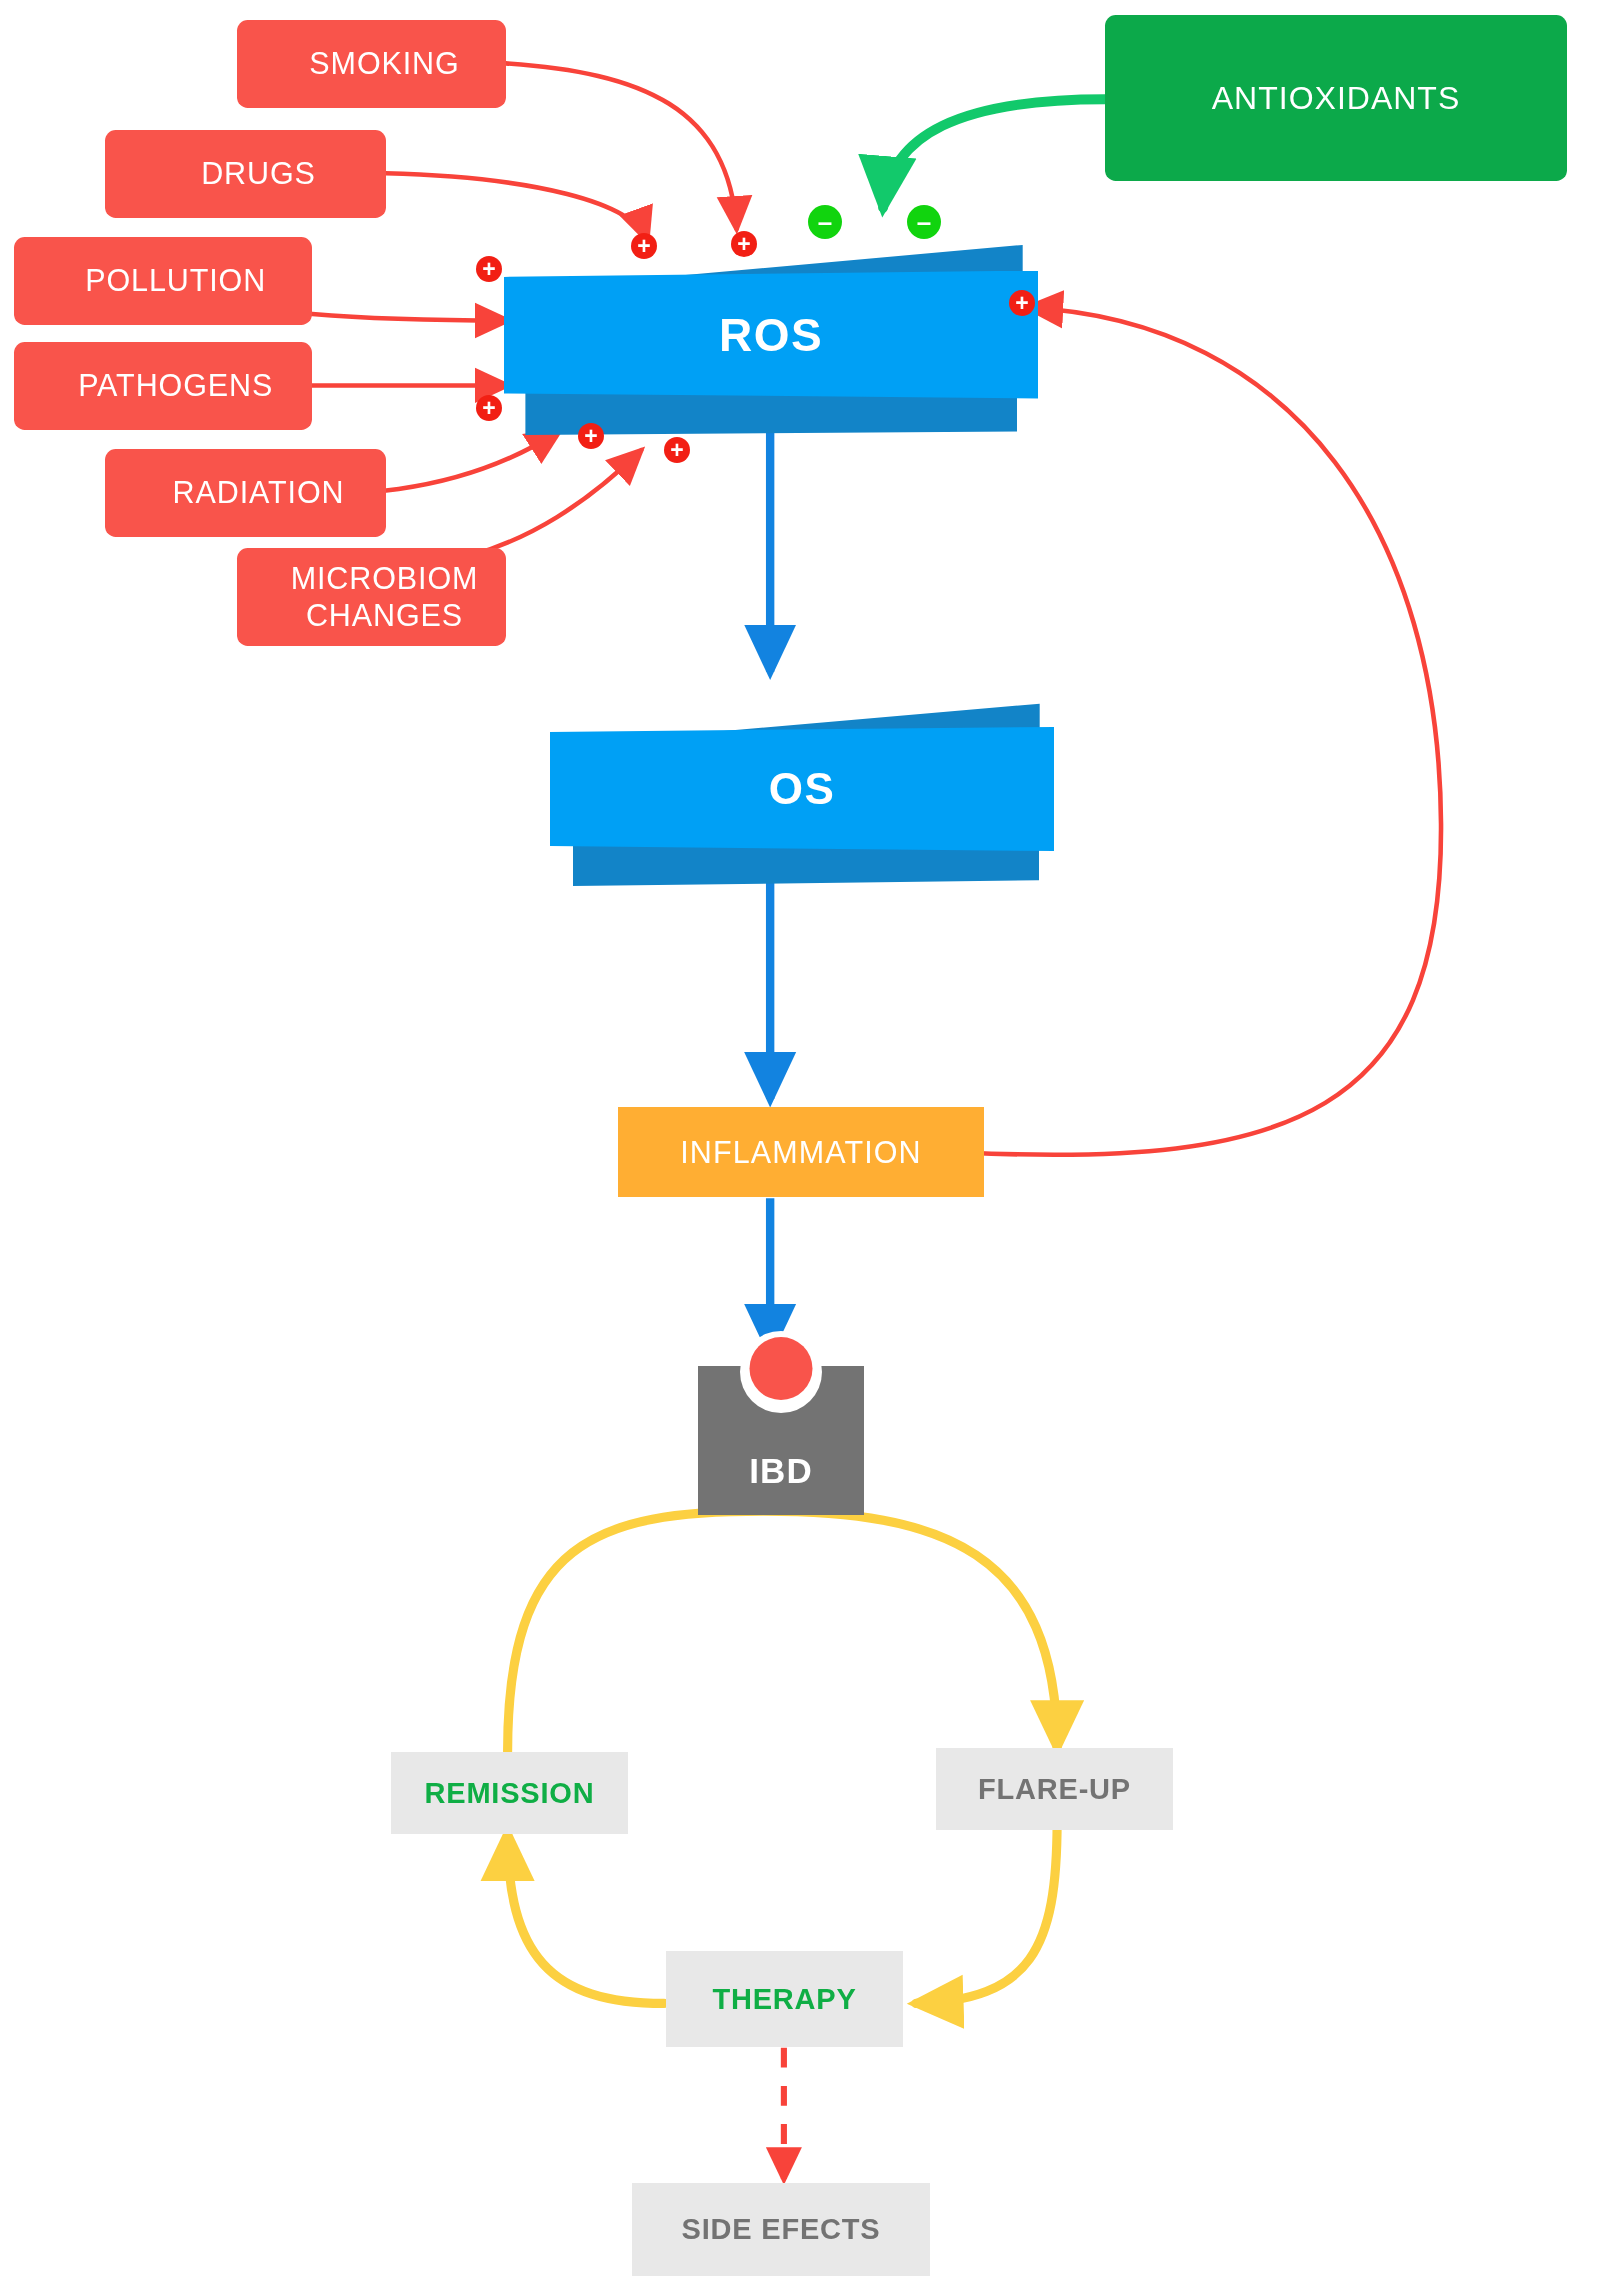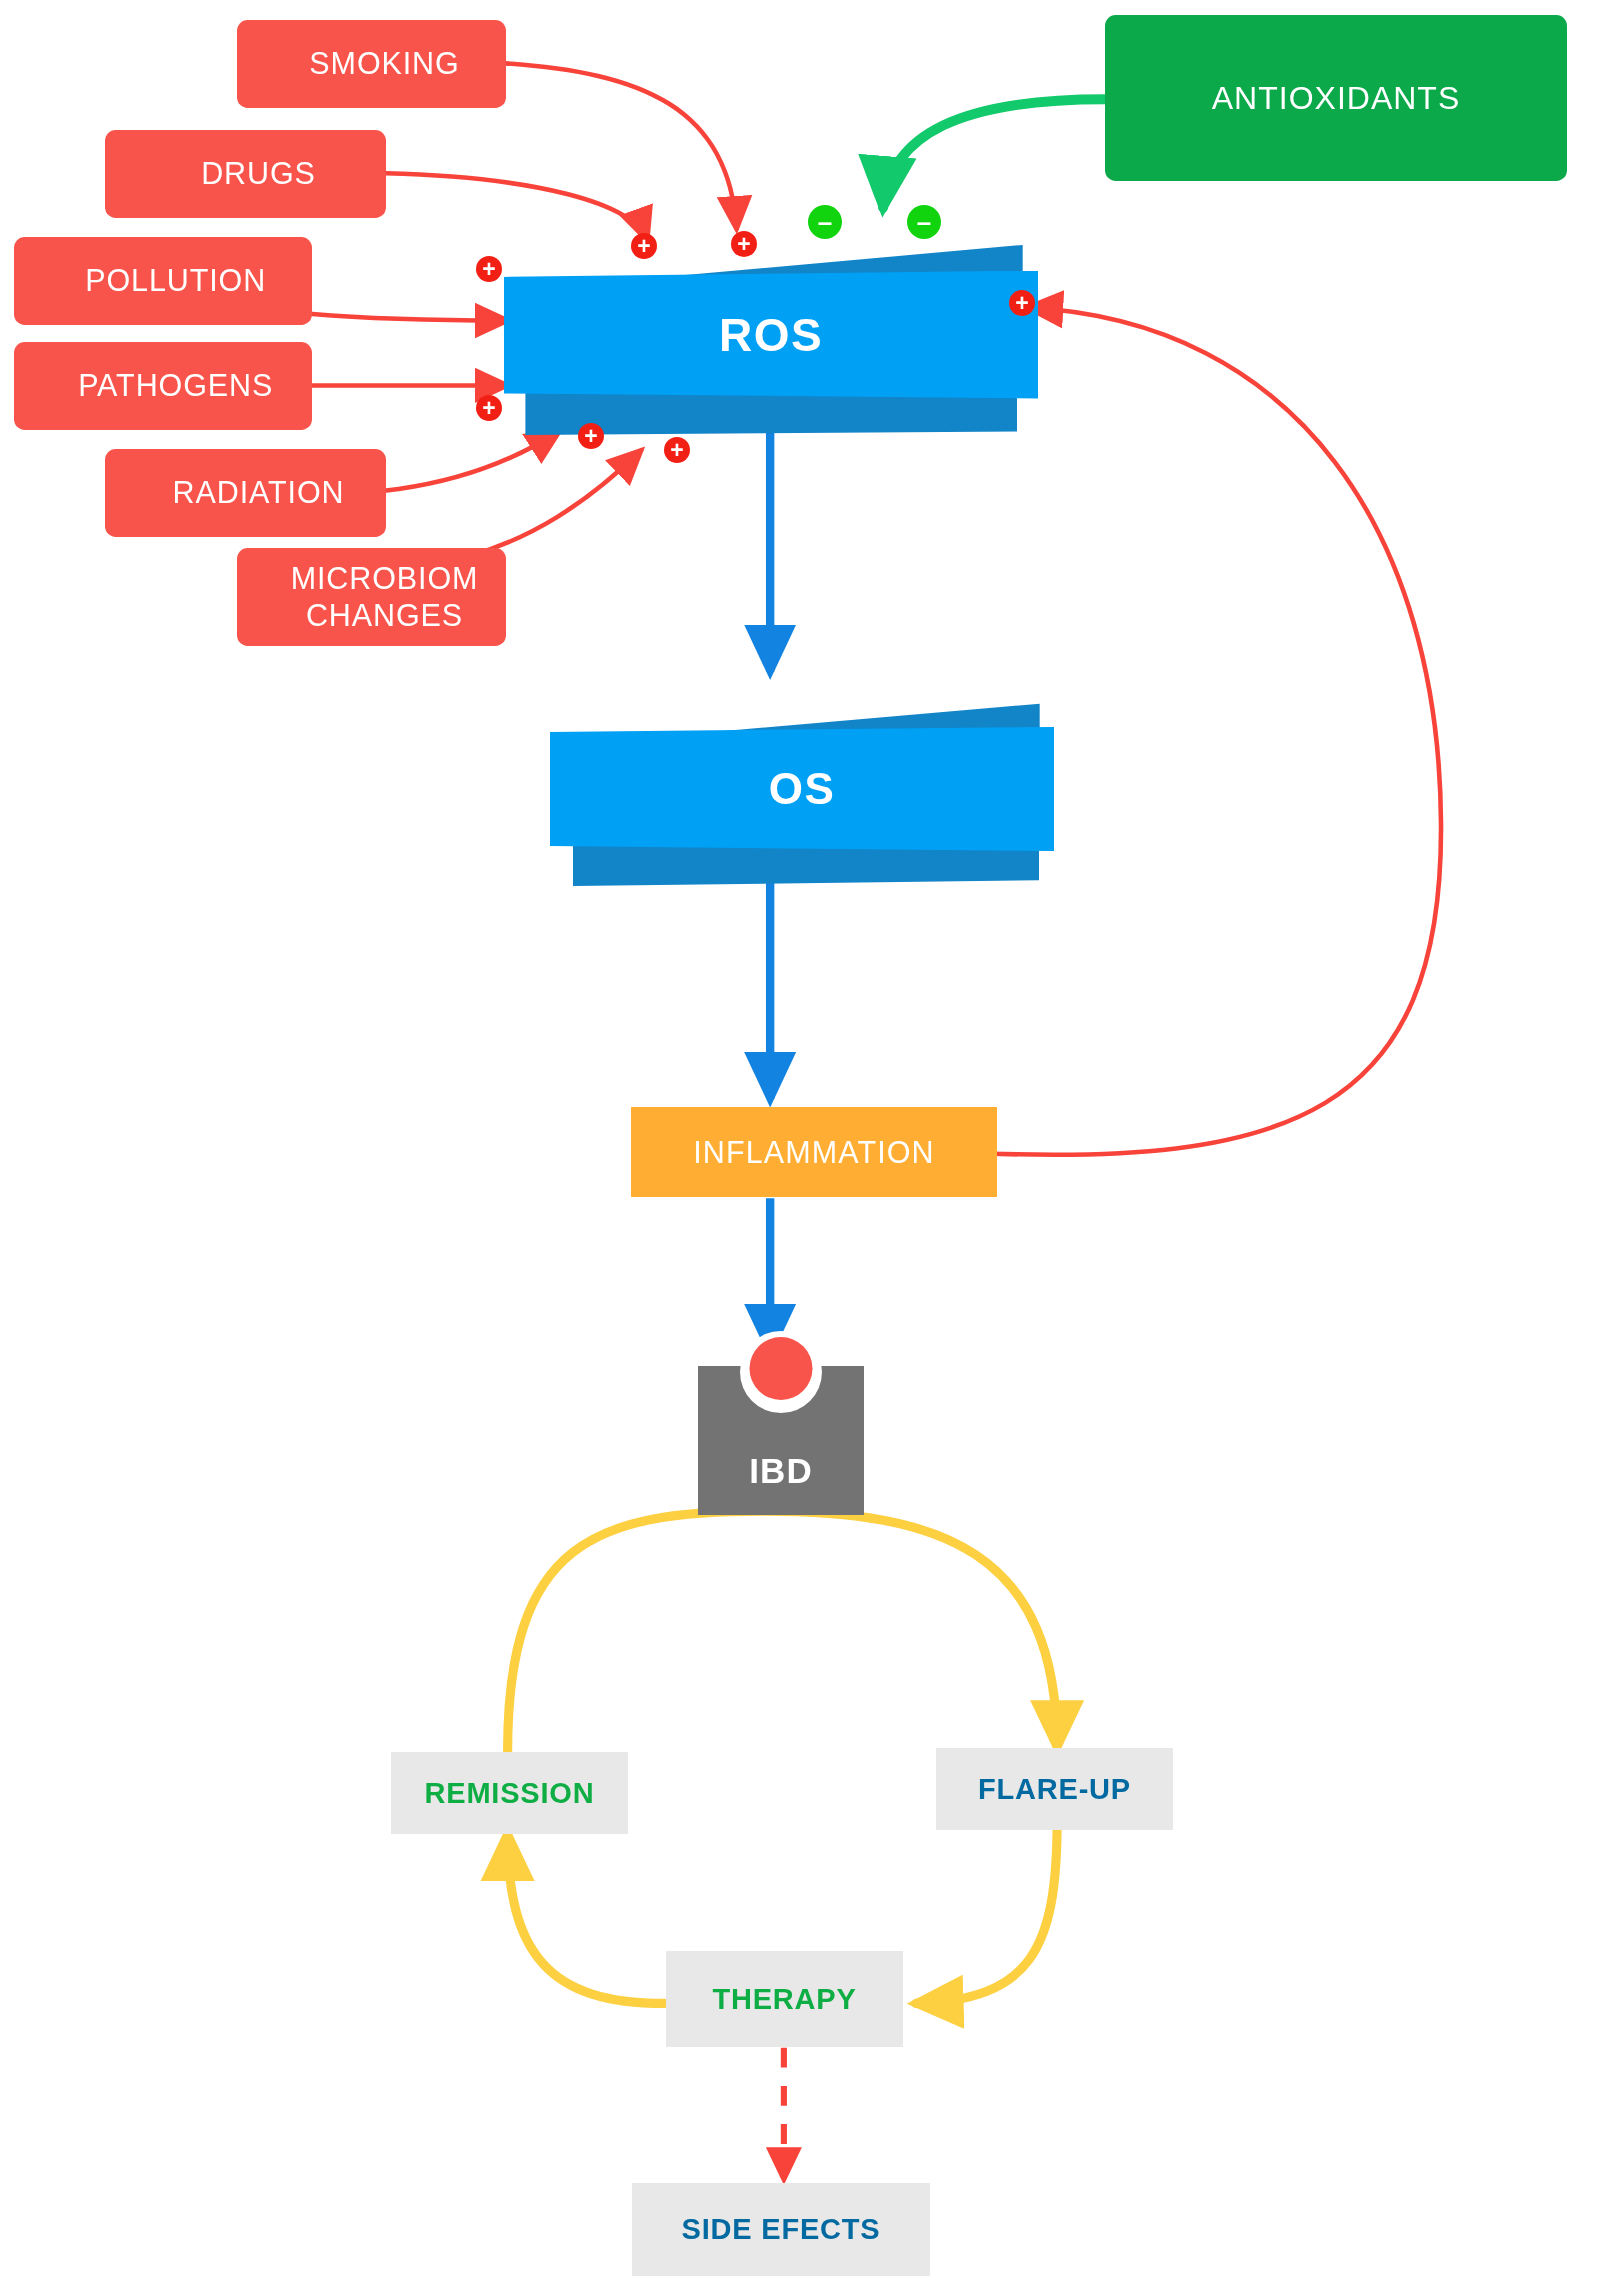--- a/index.html
+++ b/index.html
@@ -30,21 +30,21 @@
   .inflam-box{background:#FFAE33;color:#ffffff;font-size:30.5px;letter-spacing:1.1px;}
 
   .ibd-box{position:absolute;background:#737373;}
   .ibd-label{position:absolute;color:#ffffff;font-weight:bold;font-size:35px;letter-spacing:1.1px;
     width:100%;text-align:center;}
   .ibd-notch{position:absolute;border-radius:50%;background:#ffffff;}
   .ibd-dot{position:absolute;border-radius:50%;background:#F9544B;}
 
   .grey-box{background:#E8E8E8;font-weight:bold;letter-spacing:0.8px;font-size:29px;}
   .txt-green{color:#0FAE45;text-align:right;}
-  .txt-red{color:#0369a1;}
+  .txt-red{color:#737373;}
 
   
   .sign{position:absolute;border-radius:50%;display:flex;align-items:center;justify-content:center;
     color:#ffffff;font-weight:bold;line-height:1;}
   .sign.plus{background:#F21F14;width:26px;height:26px;font-size:23px;}
   .sign.minus{background:#11D40E;width:34px;height:34px;font-size:26px;}
 </style>
 </head>
 <body>
 
@@ -151,21 +151,21 @@
     <div class="tail-r" style="left:13.7px;top:0px;width:476px;height:44px;
                 clip-path:polygon(0% 100%, 100% 6%, 100% 100%, 0% 100%);"></div>
     <div class="tail-l" style="left:23px;top:144px;width:466px;height:41px;
                 clip-path:polygon(0% 0%, 100% 0%, 100% 86%, 0% 100%);"></div>
     <div class="face" style="left:0px;top:26px;width:504px;height:124px;font-size:44px;
                 clip-path:polygon(0% 4%, 100% 0%, 100% 100%, 0% 96%);">
       <span>OS</span>
     </div>
   </div>
 
-  <div class="node inflam-box" style="left:631px;top:1107px;width:366px;height:90px;">
+  <div class="node inflam-box" style="left:618px;top:1107px;width:366px;height:90px;">
     <span>INFLAMMATION</span>
   </div>
 
   <div class="ibd-box" style="left:698px;top:1366px;width:166px;height:149px;">
     <div class="ibd-notch" style="left:50%;top:-35px;transform:translateX(-50%);width:82px;height:82px;"></div>
     <div class="ibd-dot" style="left:50%;top:-29px;transform:translateX(-50%);width:63px;height:63px;"></div>
     <div class="ibd-label" style="left:0;top:85px;">IBD</div>
   </div>
 
   <div class="node grey-box" style="left:391px;top:1752px;width:237px;height:82px;">

